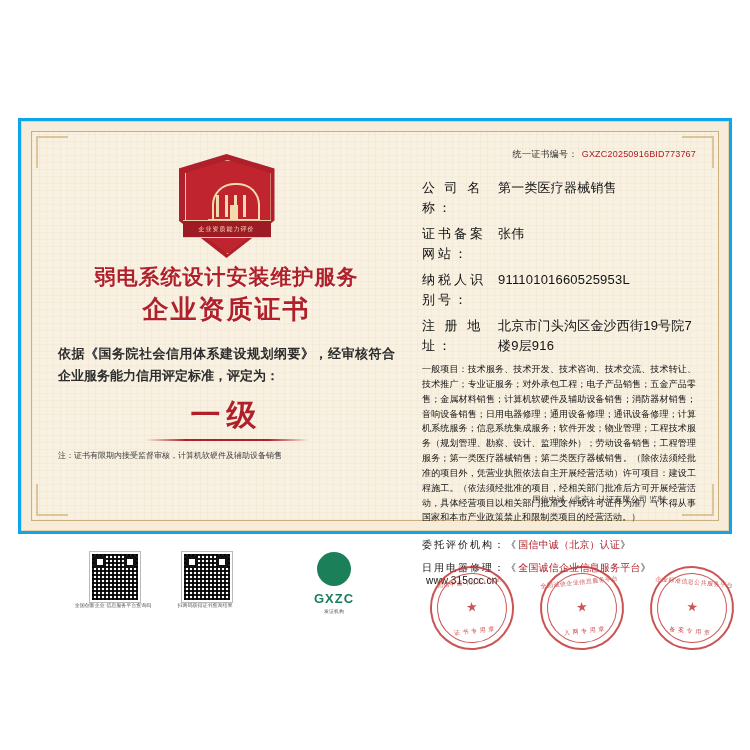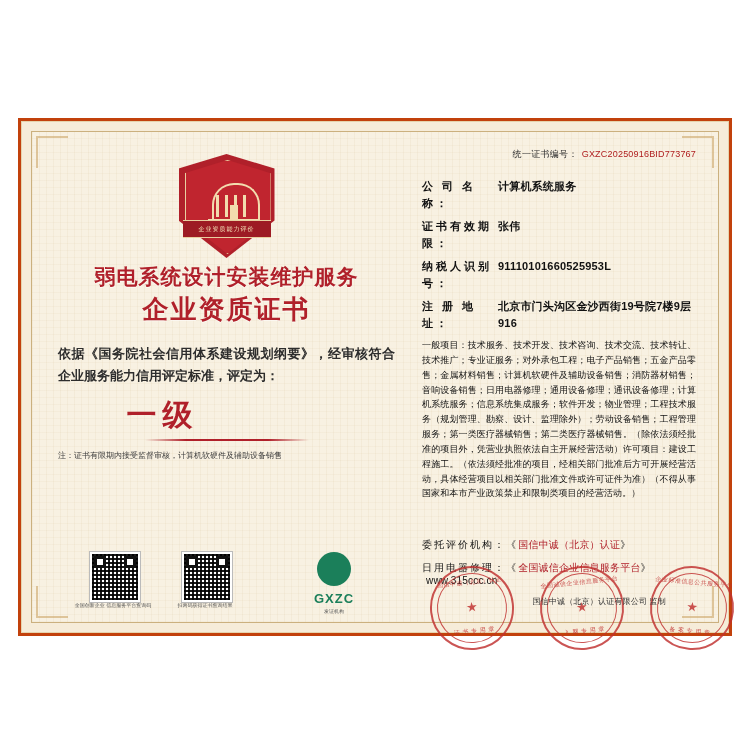--- a/index.html
+++ b/index.html
@@ -5,24 +5,24 @@
   html,body{margin:0;padding:0;}
   body{
     width:750px;height:750px;
     background:#ffffff;
     font-family:"Liberation Sans","DejaVu Sans",sans-serif;
     overflow:hidden;
   }
   
   #cert-wrap{
     position:absolute;
-    left:18px;top:118px;width:714px;height:518px;
+    left:18px;top:118px;width:714px;height:416px;
     background:#f6ecd9;
     box-sizing:border-box;
-    border:3px solid #c2410c;
+    border:3px solid #0ea5e9;
     box-shadow:0 0 0 1px #e6d4ad inset;
   }
   #cert-inner{
     position:absolute;left:10px;top:10px;right:10px;bottom:10px;
     border:1px solid #cbb07e;
     background:
       repeating-linear-gradient(90deg, rgba(203,176,126,.10) 0 1px, rgba(0,0,0,0) 1px 7px),
       repeating-linear-gradient(0deg, rgba(203,176,126,.08) 0 1px, rgba(0,0,0,0) 1px 7px),
       #f8f1e2;
     box-sizing:border-box;
@@ -92,21 +92,21 @@
     font-family:Liberation Mono, monospace;
     font-size:26px;font-weight:bold;letter-spacing:2px;
     text-shadow:0 1px 0 rgba(255,255,255,.6);
   }
   #basis{
     margin-top:16px;font-size:13px;color:#2d2d2d;line-height:1.7;text-align:justify;
     padding:0 4px;
     font-weight:bold;
   }
   #grade{
-    margin:8px auto 0;text-align:left;color:#b0202a;
+    margin:8px auto 0;text-align:center;color:#b0202a;
     font-family:"DejaVu Sans",sans-serif;
     font-size:30px;font-weight:bold;letter-spacing:6px;
     position:relative;width:200px;
   }
   #grade::after{
     content:"";position:absolute;left:18px;right:18px;bottom:-5px;height:2px;
     background:linear-gradient(90deg,rgba(176,32,42,0) 0%,#b0202a 25%,#b0202a 75%,rgba(176,32,42,0) 100%);
   }
   .lrow{font-size:9px;color:#1f1f1f;margin-top:7px;line-height:1.5;}
   .lrow .lk{display:inline-block;width:92px;letter-spacing:.5px;}
@@ -143,21 +143,21 @@
   }
   #gxzc-mark{
     display:inline-block;width:34px;height:34px;border-radius:50%;
     background:#1b7f5a;color:#fff;font-size:8px;line-height:34px;font-weight:bold;
   }
   #gxzc-text{font-size:13px;font-weight:bold;color:#1b7f5a;letter-spacing:1px;margin-top:1px;}
   #gxzc-cap{font-size:5px;color:#555;margin-top:2px;}
 
   
   #right-col{position:absolute;left:368px;top:30px;right:0;}
-  .rrow{display:flex;font-size:11px;color:#121212;margin-bottom:7px;line-height:1.5;font-weight:bold;}
+  .rrow{display:flex;font-size:13px;color:#121212;margin-bottom:7px;line-height:1.5;}
   .rk{width:76px;flex:0 0 76px;letter-spacing:3px;color:#111;}
   .rv{flex:1;letter-spacing:.2px;}
   #service-row{display:flex;font-size:9px;margin-top:4px;color:#121212;}
   #service-row .rk{padding-top:1px;}
   #service-text{flex:1;line-height:1.65;text-align:justify;letter-spacing:.1px;}
   #right-bottom{position:absolute;left:368px;top:390px;right:0;}
   .brow{font-size:10px;color:#111;margin-bottom:9px;letter-spacing:.2px;}
   .brow .bk{letter-spacing:2px;}
   .brow .bv{color:#b0202a;margin-left:2px;}
   .brow .bx{color:#111;}
@@ -240,24 +240,24 @@
         <div id="gxzc-logo">
           <div id="gxzc-mark"></div>
           <div id="gxzc-text">GXZC</div>
           <div id="gxzc-cap">发证机构</div>
         </div>
       </div>
 
       <div id="right-col">
         <div class="rrow">
           <div class="rk">公 司 名 称：</div>
-          <div class="rv">计算机系统服务</div>
+          <div class="rv">第一类医疗器械销售</div>
         </div>
         <div class="rrow">
-          <div class="rk">证书有效期限：</div>
+          <div class="rk">证书备案网站：</div>
           <div class="rv">张伟</div>
         </div>
         <div class="rrow">
           <div class="rk">纳税人识别号：</div>
           <div class="rv">91110101660525953L</div>
         </div>
         <div class="rrow">
           <div class="rk">注 册 地 址：</div>
           <div class="rv">北京市门头沟区金沙西街19号院7楼9层916</div>
         </div>

